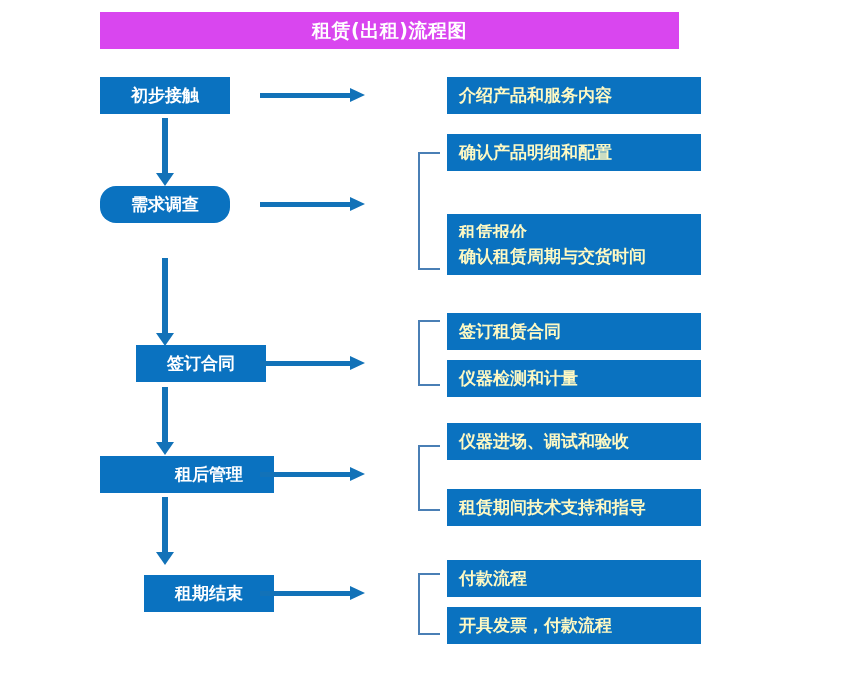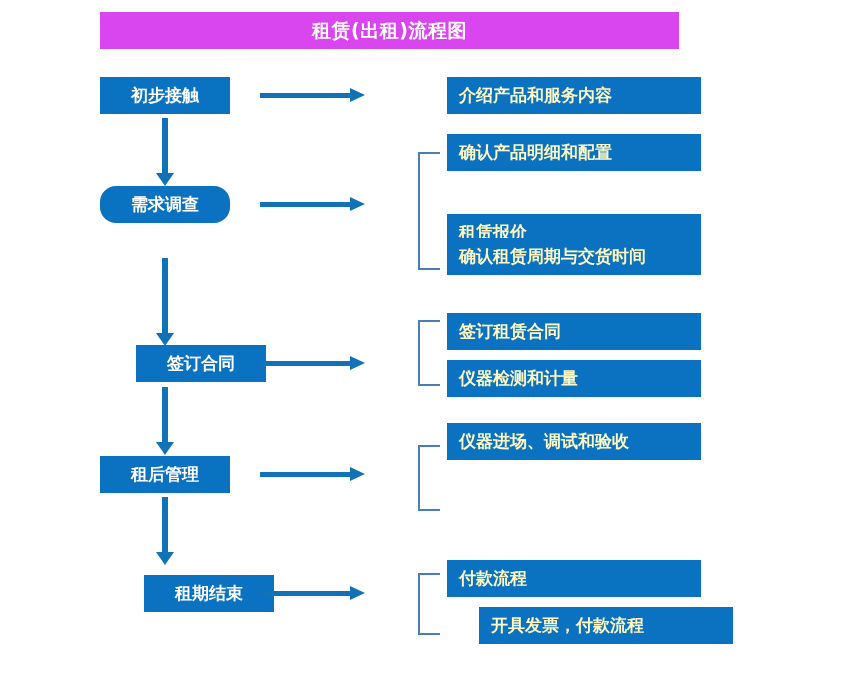--- a/index.html
+++ b/index.html
@@ -200,33 +200,36 @@
   </div>
   <div class="detail-box" style="top:360px;">
     <span class="detail-label">仪器检测和计量</span>
   </div>
 
   <div class="v-arrow" style="left:156px; top:387px; height:68px;">
     <span class="shaft" style="height:55px;"></span>
     <span class="head" style="top:55px;"></span>
   </div>
 
-  <div class="stage-box" style="left:100px; top:456px;">
+  <div class="stage-box" style="left:100px; top:456px;padding-left:44px;">
     <span class="stage-label">租后管理</span>
   </div>
 
   <div class="h-arrow" style="left:260px; top:467px;">
     <span class="shaft"></span>
     <span class="head"></span>
   </div>
 
   <div class="bracket" style="left:418px; top:445px; height:66px;"></div>
 
   <div class="detail-box" style="top:423px;">
     <span class="detail-label">仪器进场、调试和验收</span>
+  </div>
+  <div class="detail-box" style="top:489px;">
+    <span class="detail-label">租赁期间技术支持和指导</span>
   </div>
 
   <div class="v-arrow" style="left:156px; top:497px; height:68px;">
     <span class="shaft" style="height:55px;"></span>
     <span class="head" style="top:55px;"></span>
   </div>
 
   <div class="stage-box" style="left:100px; top:575px;margin-left:44px;">
     <span class="stage-label">租期结束</span>
   </div>
@@ -234,17 +237,17 @@
   <div class="h-arrow" style="left:260px; top:586px;">
     <span class="shaft"></span>
     <span class="head"></span>
   </div>
 
   <div class="bracket" style="left:418px; top:573px; height:62px;"></div>
 
   <div class="detail-box" style="top:560px;">
     <span class="detail-label">付款流程</span>
   </div>
-  <div class="detail-box" style="top:607px;margin-left:32px;">
+  <div class="detail-box" style="top:607px;">
     <span class="detail-label">开具发票，付款流程</span>
   </div>
 
 </div>
 
 </body></html>

